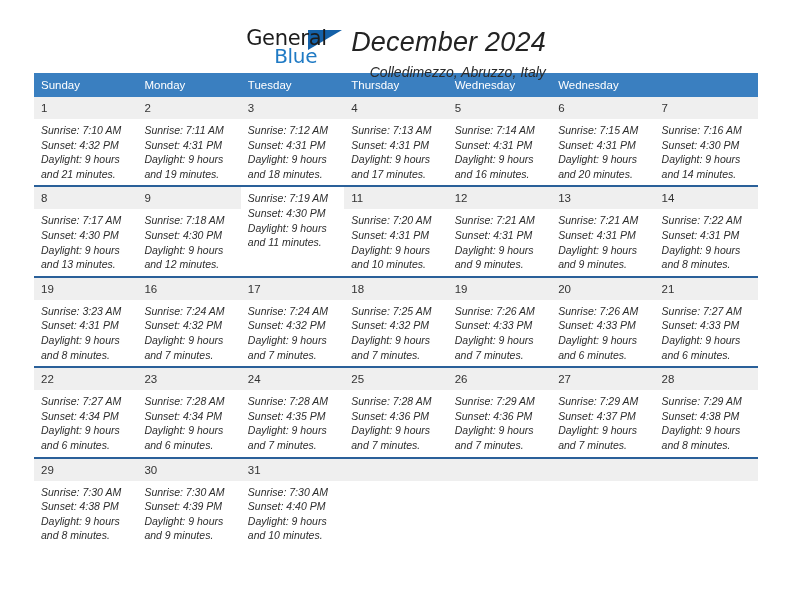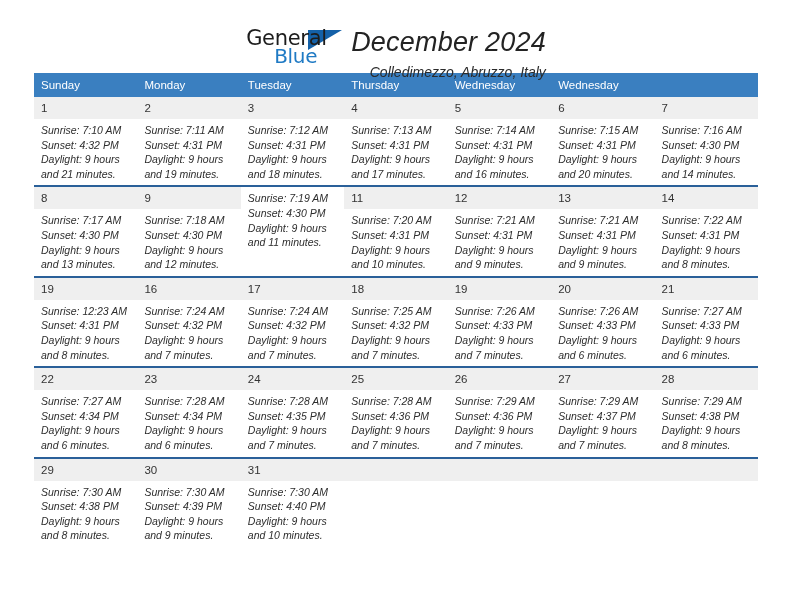--- a/index.html
+++ b/index.html
@@ -288,21 +288,21 @@
               <div>Sunset: 4:31 PM</div>
               <div>Daylight: 9 hours</div>
               <div>and 8 minutes.</div>
             </div>
           </div>
         </div>
         <div class="week">
           <div class="day">
             <div class="day-num">19</div>
             <div class="day-info">
-              <div>Sunrise: 12:23 AM</div>
+              <div>Sunrise: 3:23 AM</div>
               <div>Sunset: 4:31 PM</div>
               <div>Daylight: 9 hours</div>
               <div>and 8 minutes.</div>
             </div>
           </div>
           <div class="day">
             <div class="day-num">16</div>
             <div class="day-info">
               <div>Sunrise: 7:24 AM</div>
               <div>Sunset: 4:32 PM</div>

